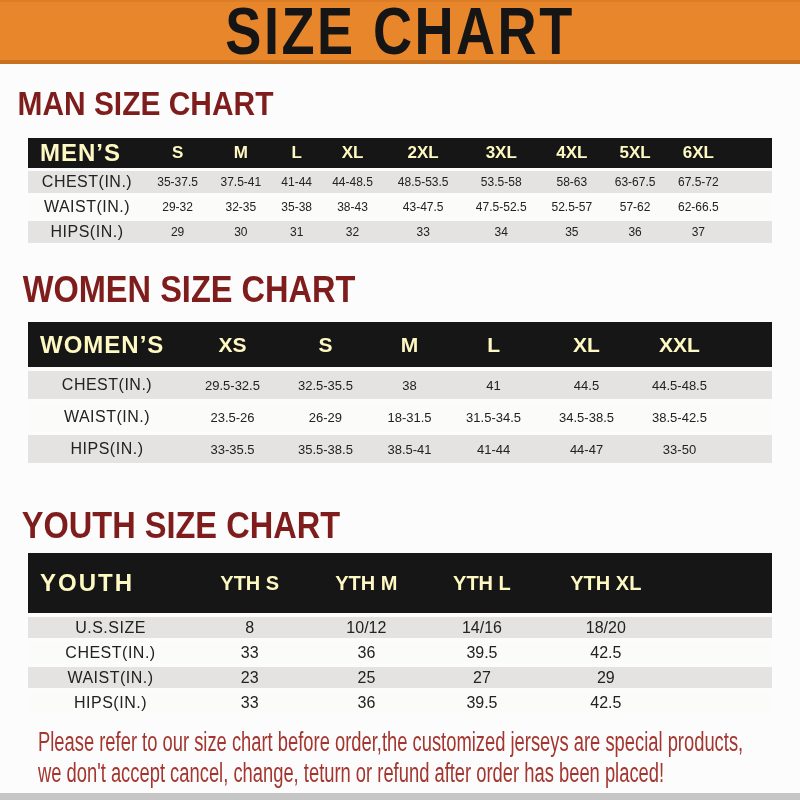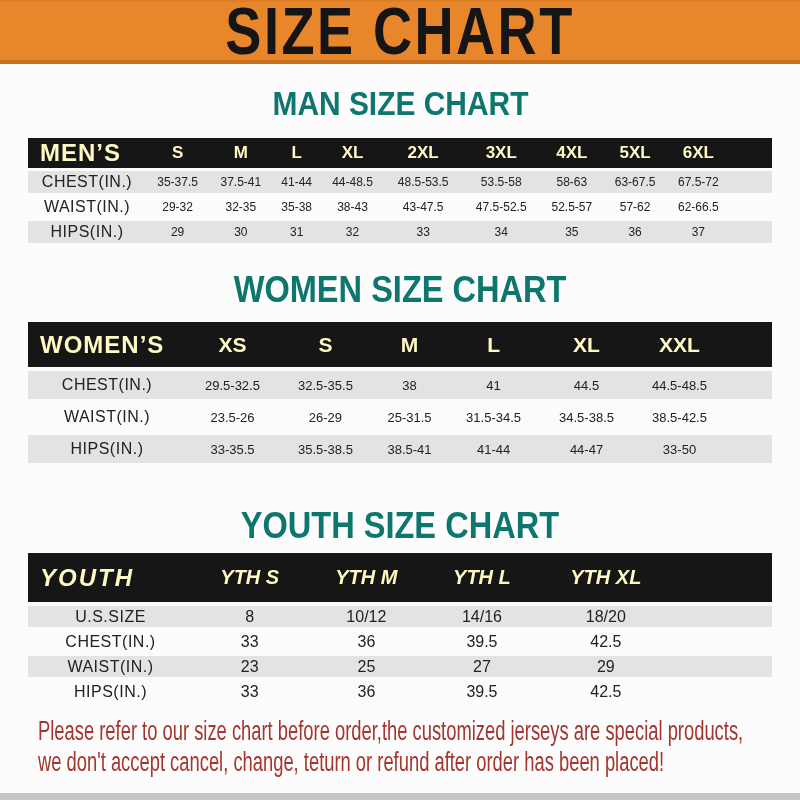--- a/index.html
+++ b/index.html
@@ -25,22 +25,22 @@
     margin: 0; line-height: 1;
     font-size: 66px; font-weight: 800;
     letter-spacing: 3px;
     color: #151515;
     transform: scale(0.82, 1.02);
     white-space: nowrap;
   }
 
   
   h2.section-title {
-    margin: 0; text-align: center;
-    font-weight: 800; color: #0f766e;
+    margin: 0; 
+    font-weight: 800; color: #7f1d1d;
     line-height: 1.0;
     white-space: nowrap;
   }
   h2.section-title > span { display: inline-block; transform: scaleX(0.88); }
   #men-heading   { margin-top: 22px; font-size: 34px; height: 34px; }
   #women-heading { margin-top: 25px; font-size: 37px; height: 38px; }
   #youth-heading { margin-top: 40px; font-size: 37px; height: 38px; }
 
   
   table {
@@ -78,21 +78,21 @@
   #men-table tbody td { height: 22px; font-size: 12px; }
   #men-table tbody td.lbl { font-size: 16px; }
 
   #women-table { margin-top: 9px; border-spacing: 0 4px; }
   #women-table thead th { height: 45px; font-size: 21px; }
   #women-table thead th.lbl { font-size: 24px; }
   #women-table tbody td { height: 28px; font-size: 13px; }
   #women-table tbody td.lbl { font-size: 16px; }
 
   #youth-table { margin-top: 4px; border-spacing: 0 4px; }
-  #youth-table thead th { height: 49px; font-size: 20px; font-style: italic; }
+  #youth-table thead th { height: 60px; font-size: 20px; }
   #youth-table thead th.lbl { font-size: 24px; letter-spacing: 2px; }
   #youth-table tbody td { height: 21px; font-size: 16px; }
   #youth-table tbody td.lbl { font-size: 16px; }
 
   
   footer { margin-top: 10px; padding-left: 38px; }
   footer p {
     margin: 0;
     color: #A4362F;
     font-size: 27px;
@@ -225,21 +225,21 @@
         <td>38</td>
         <td>41</td>
         <td>44.5</td>
         <td>44.5-48.5</td>
         <td></td>
       </tr>
       <tr class="stripe-white">
         <td class="lbl">WAIST(IN.)</td>
         <td>23.5-26</td>
         <td>26-29</td>
-        <td>25-31.5</td>
+        <td>18-31.5</td>
         <td>31.5-34.5</td>
         <td>34.5-38.5</td>
         <td>38.5-42.5</td>
         <td></td>
       </tr>
       <tr class="stripe-gray">
         <td class="lbl">HIPS(IN.)</td>
         <td>33-35.5</td>
         <td>35.5-38.5</td>
         <td>38.5-41</td>

